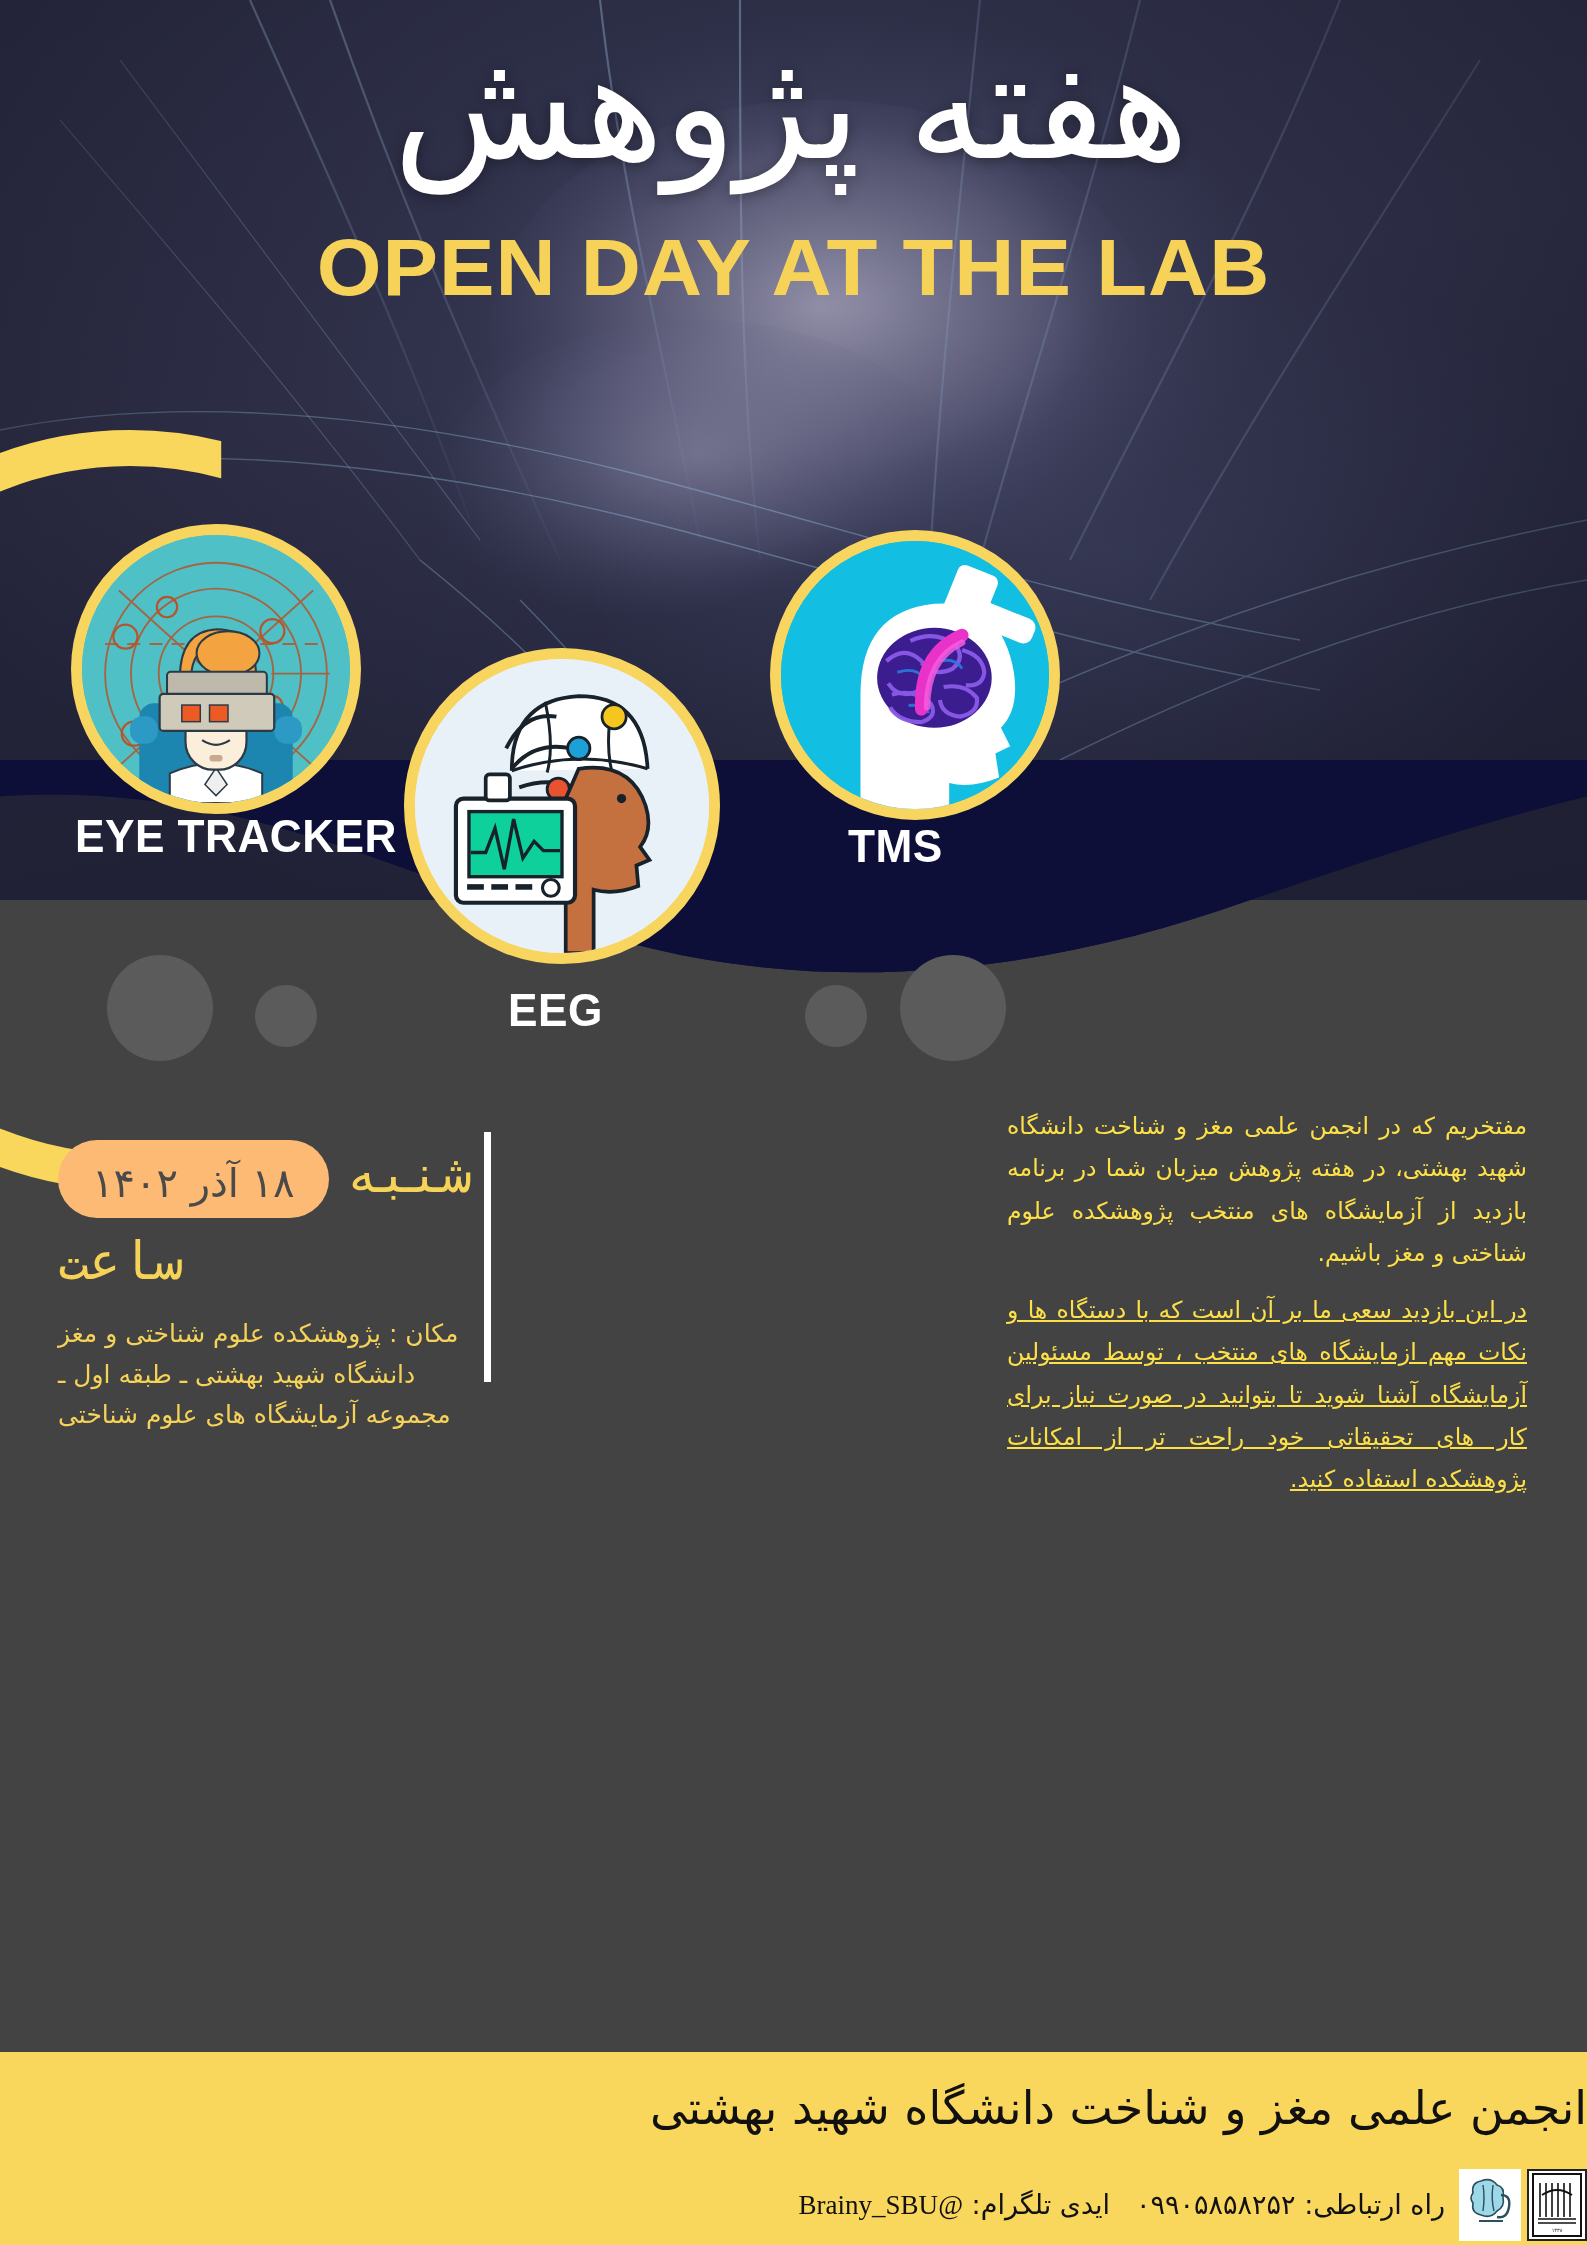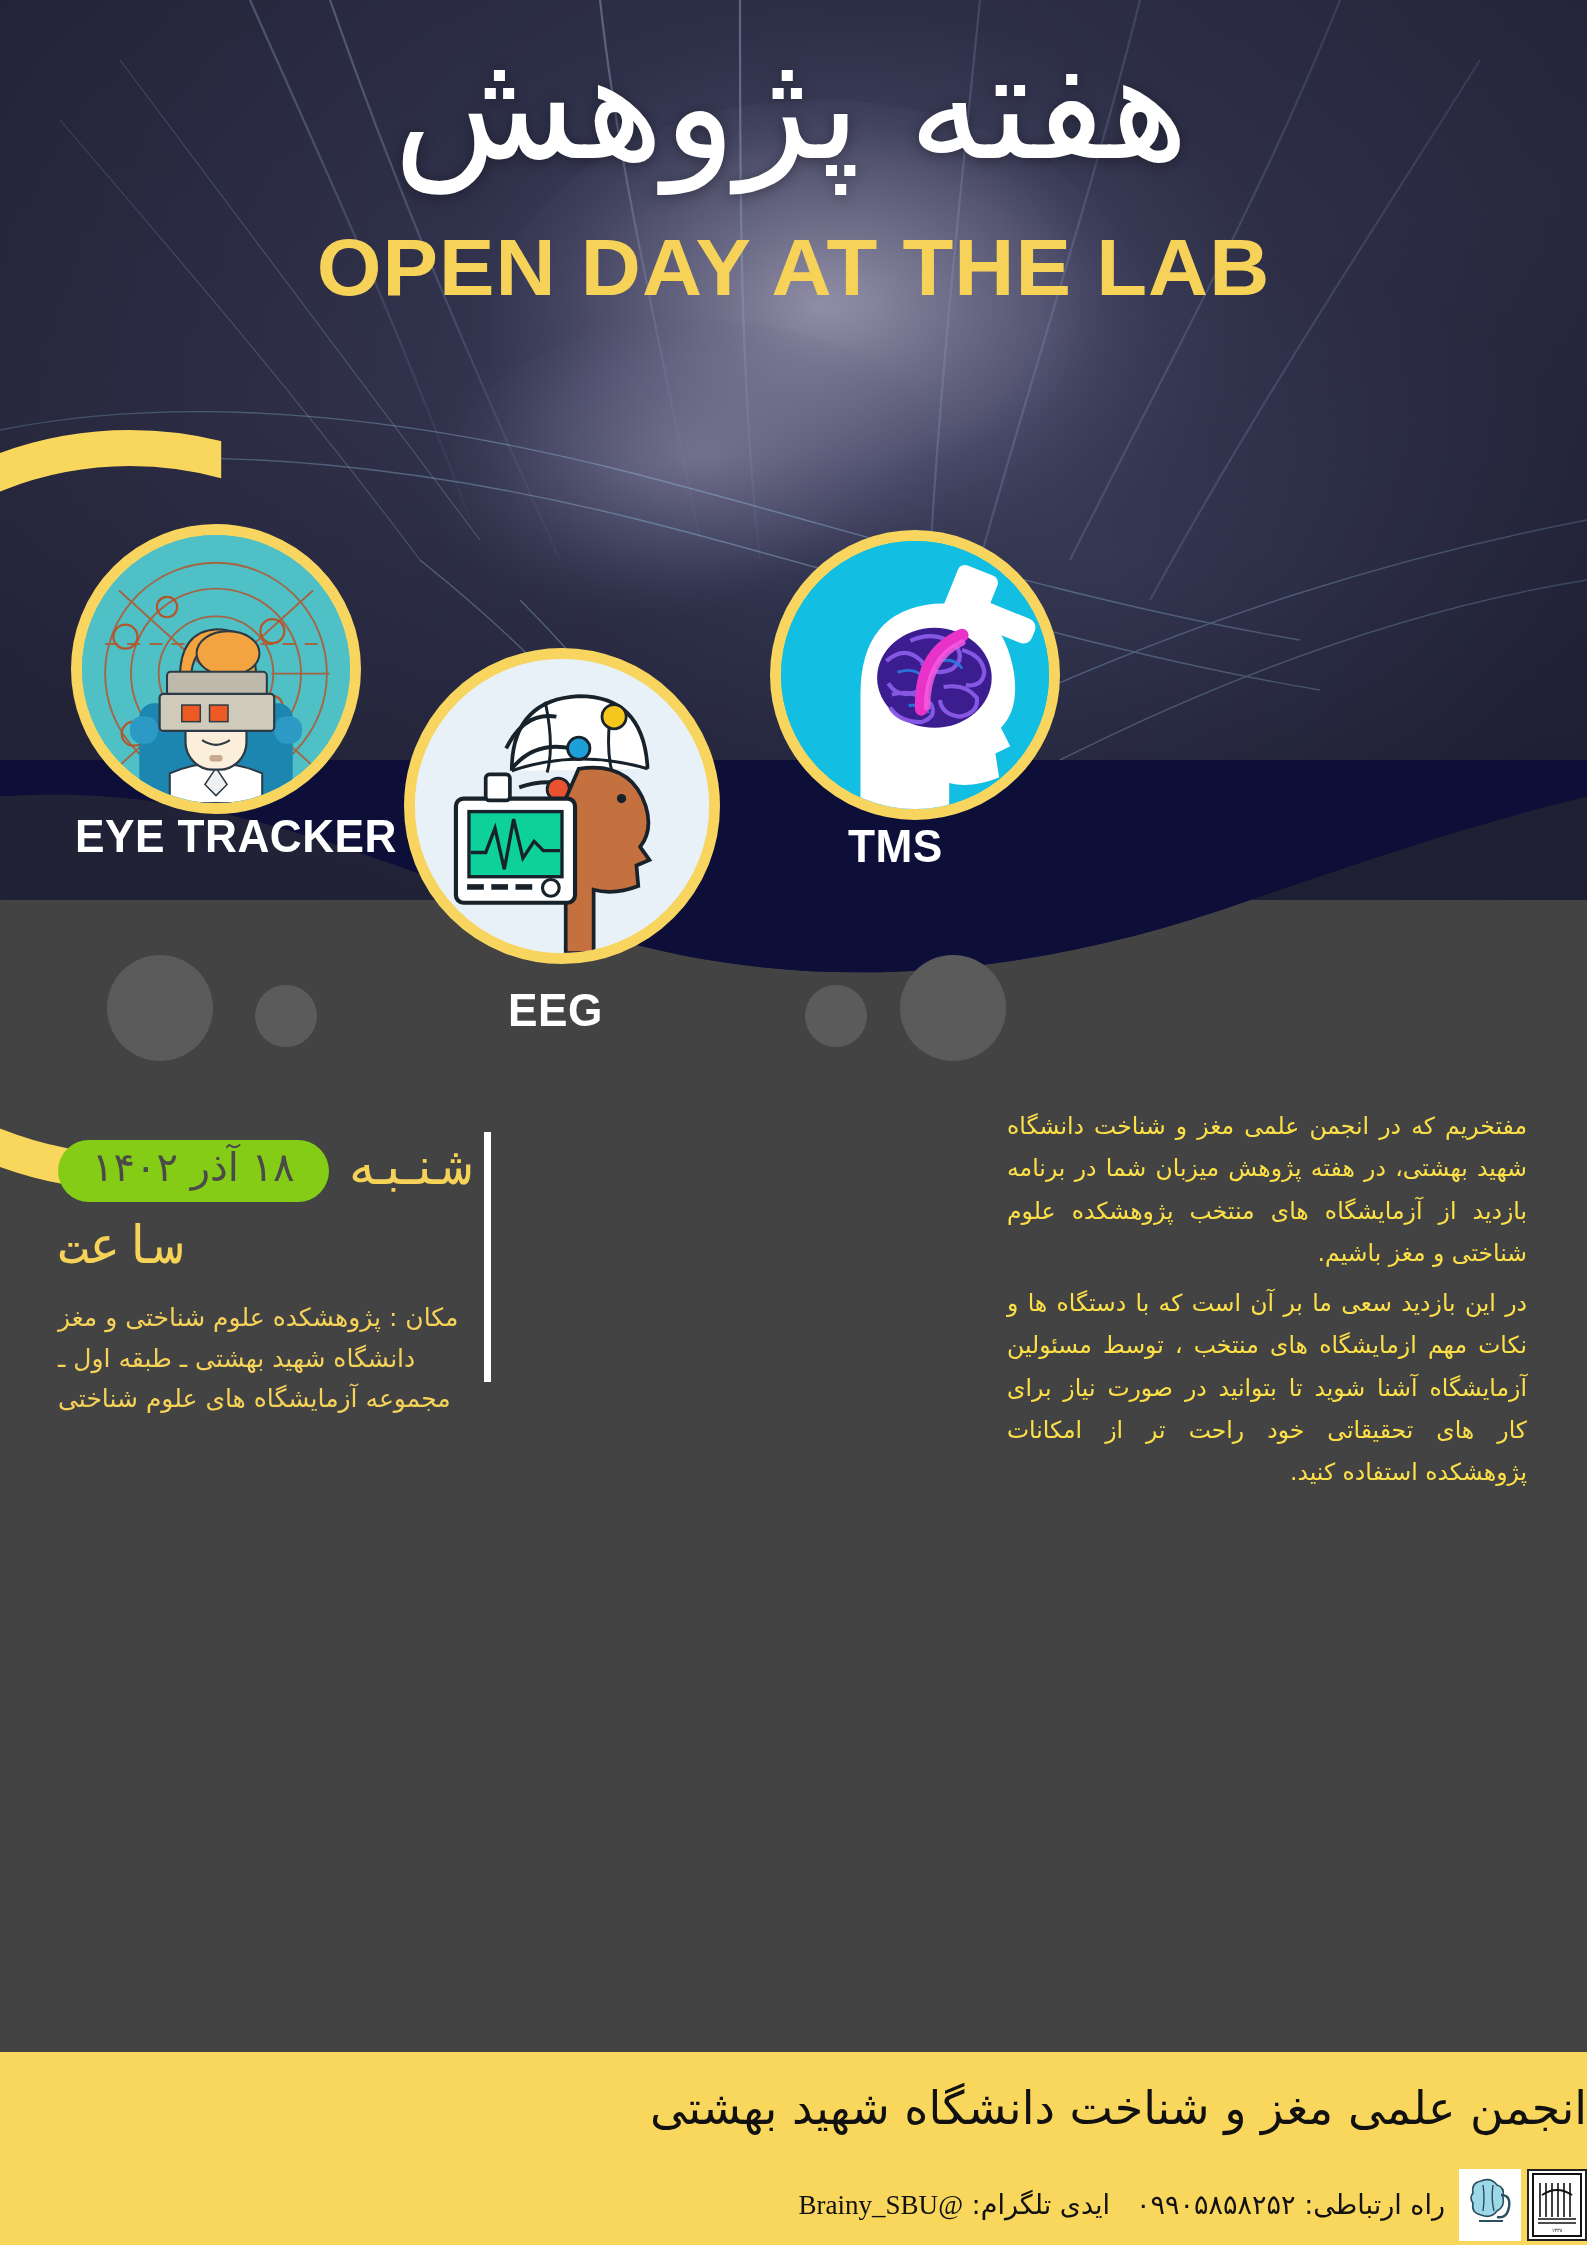--- a/index.html
+++ b/index.html
@@ -143,21 +143,21 @@
     top: 1105px;
     width: 520px;
     color: #fde047;
     direction: rtl;
     text-align: justify;
     font-size: 23.5px;
     line-height: 1.80;
     font-family: "DejaVu Sans", sans-serif;
   }
   .desc p { margin: 0; }
-  .desc p + p { margin-top: 8px; }
+  .desc p + p { margin-top: 15px; text-decoration: underline; }
 
   
   .divider {
     position: absolute;
     left: 484px;
     top: 1132px;
     width: 7px;
     height: 250px;
     background: #ffffff;
   }
@@ -178,24 +178,24 @@
     margin-bottom: 22px;
   }
   .sched-key {
     color: #F6D358;
     font-size: 52px;
     line-height: 1;
     font-family: Liberation Mono, monospace;
     white-space: nowrap;
   }
   .sched-pill {
-    background: #84cc16;
+    background: #fdba74;
     color: #4a4a4a;
     border-radius: 40px;
-    padding: 6px 34px 14px;
+    padding: 22px 34px 14px;
     font-size: 40px;
     line-height: 1.05;
     white-space: nowrap;
     font-family: "DejaVu Sans", sans-serif;
     min-width: 258px;
     text-align: center;
   }
   .location {
     color: #F6D358;
     font-size: 25px;

